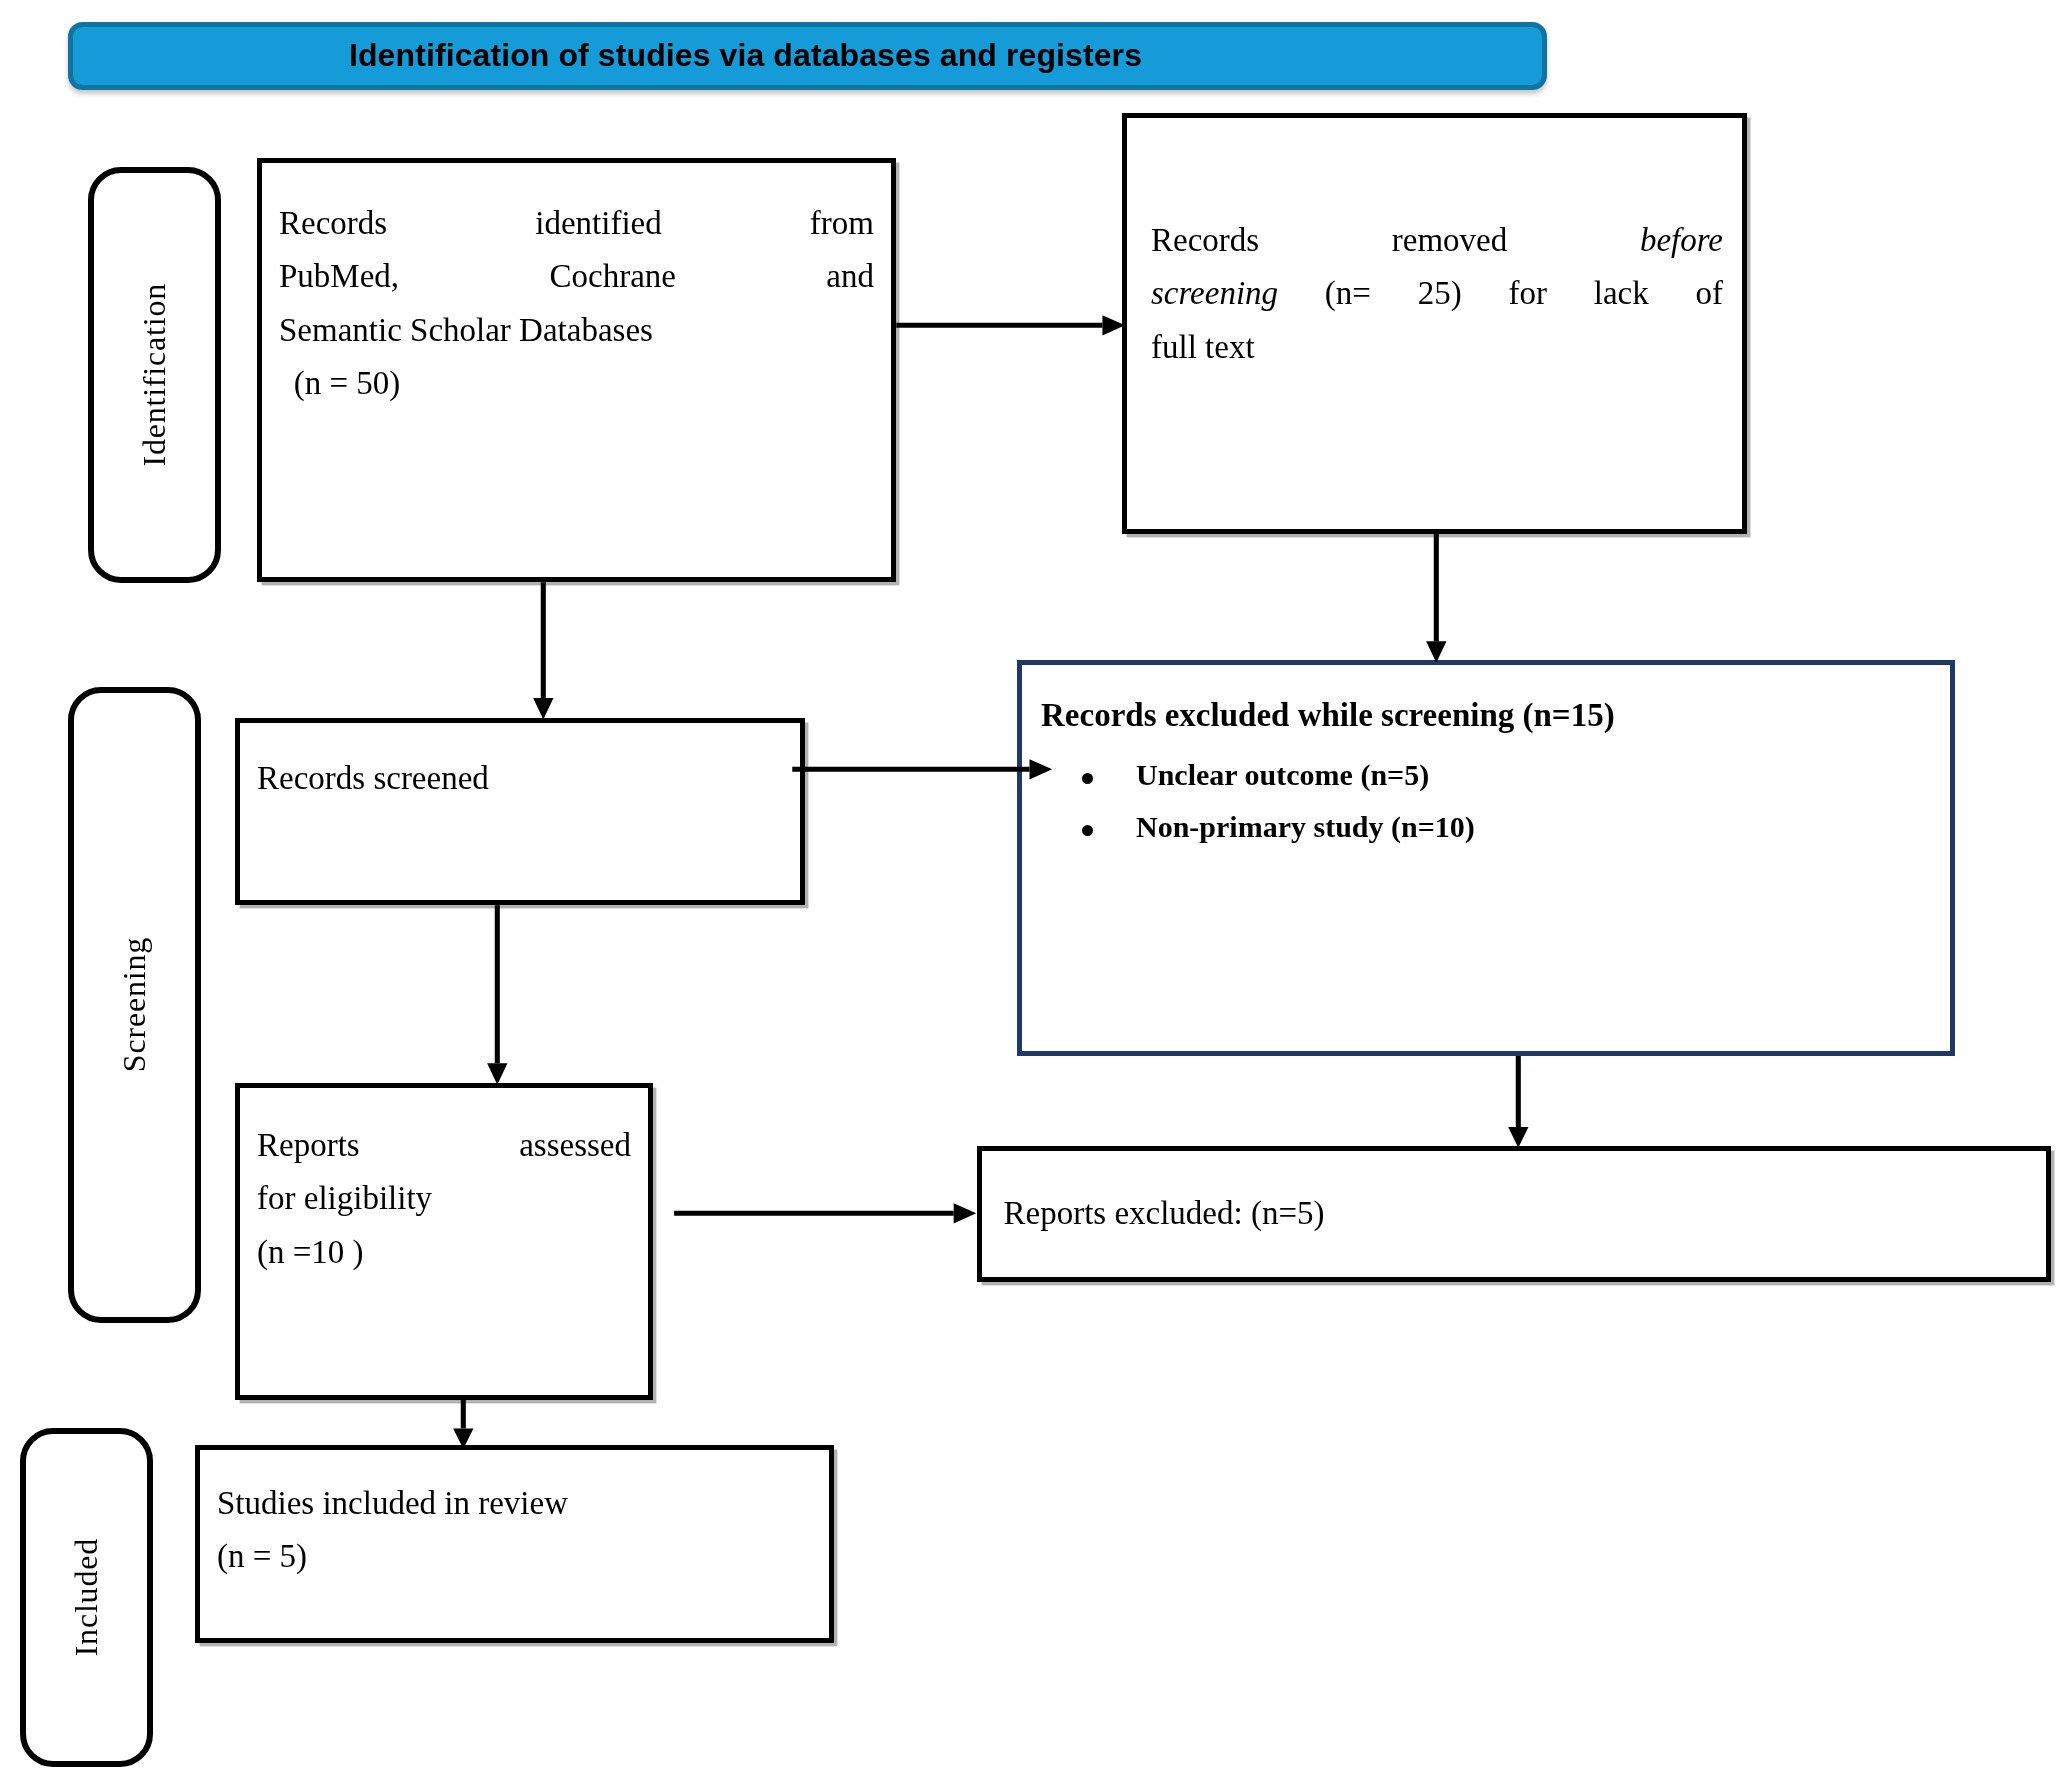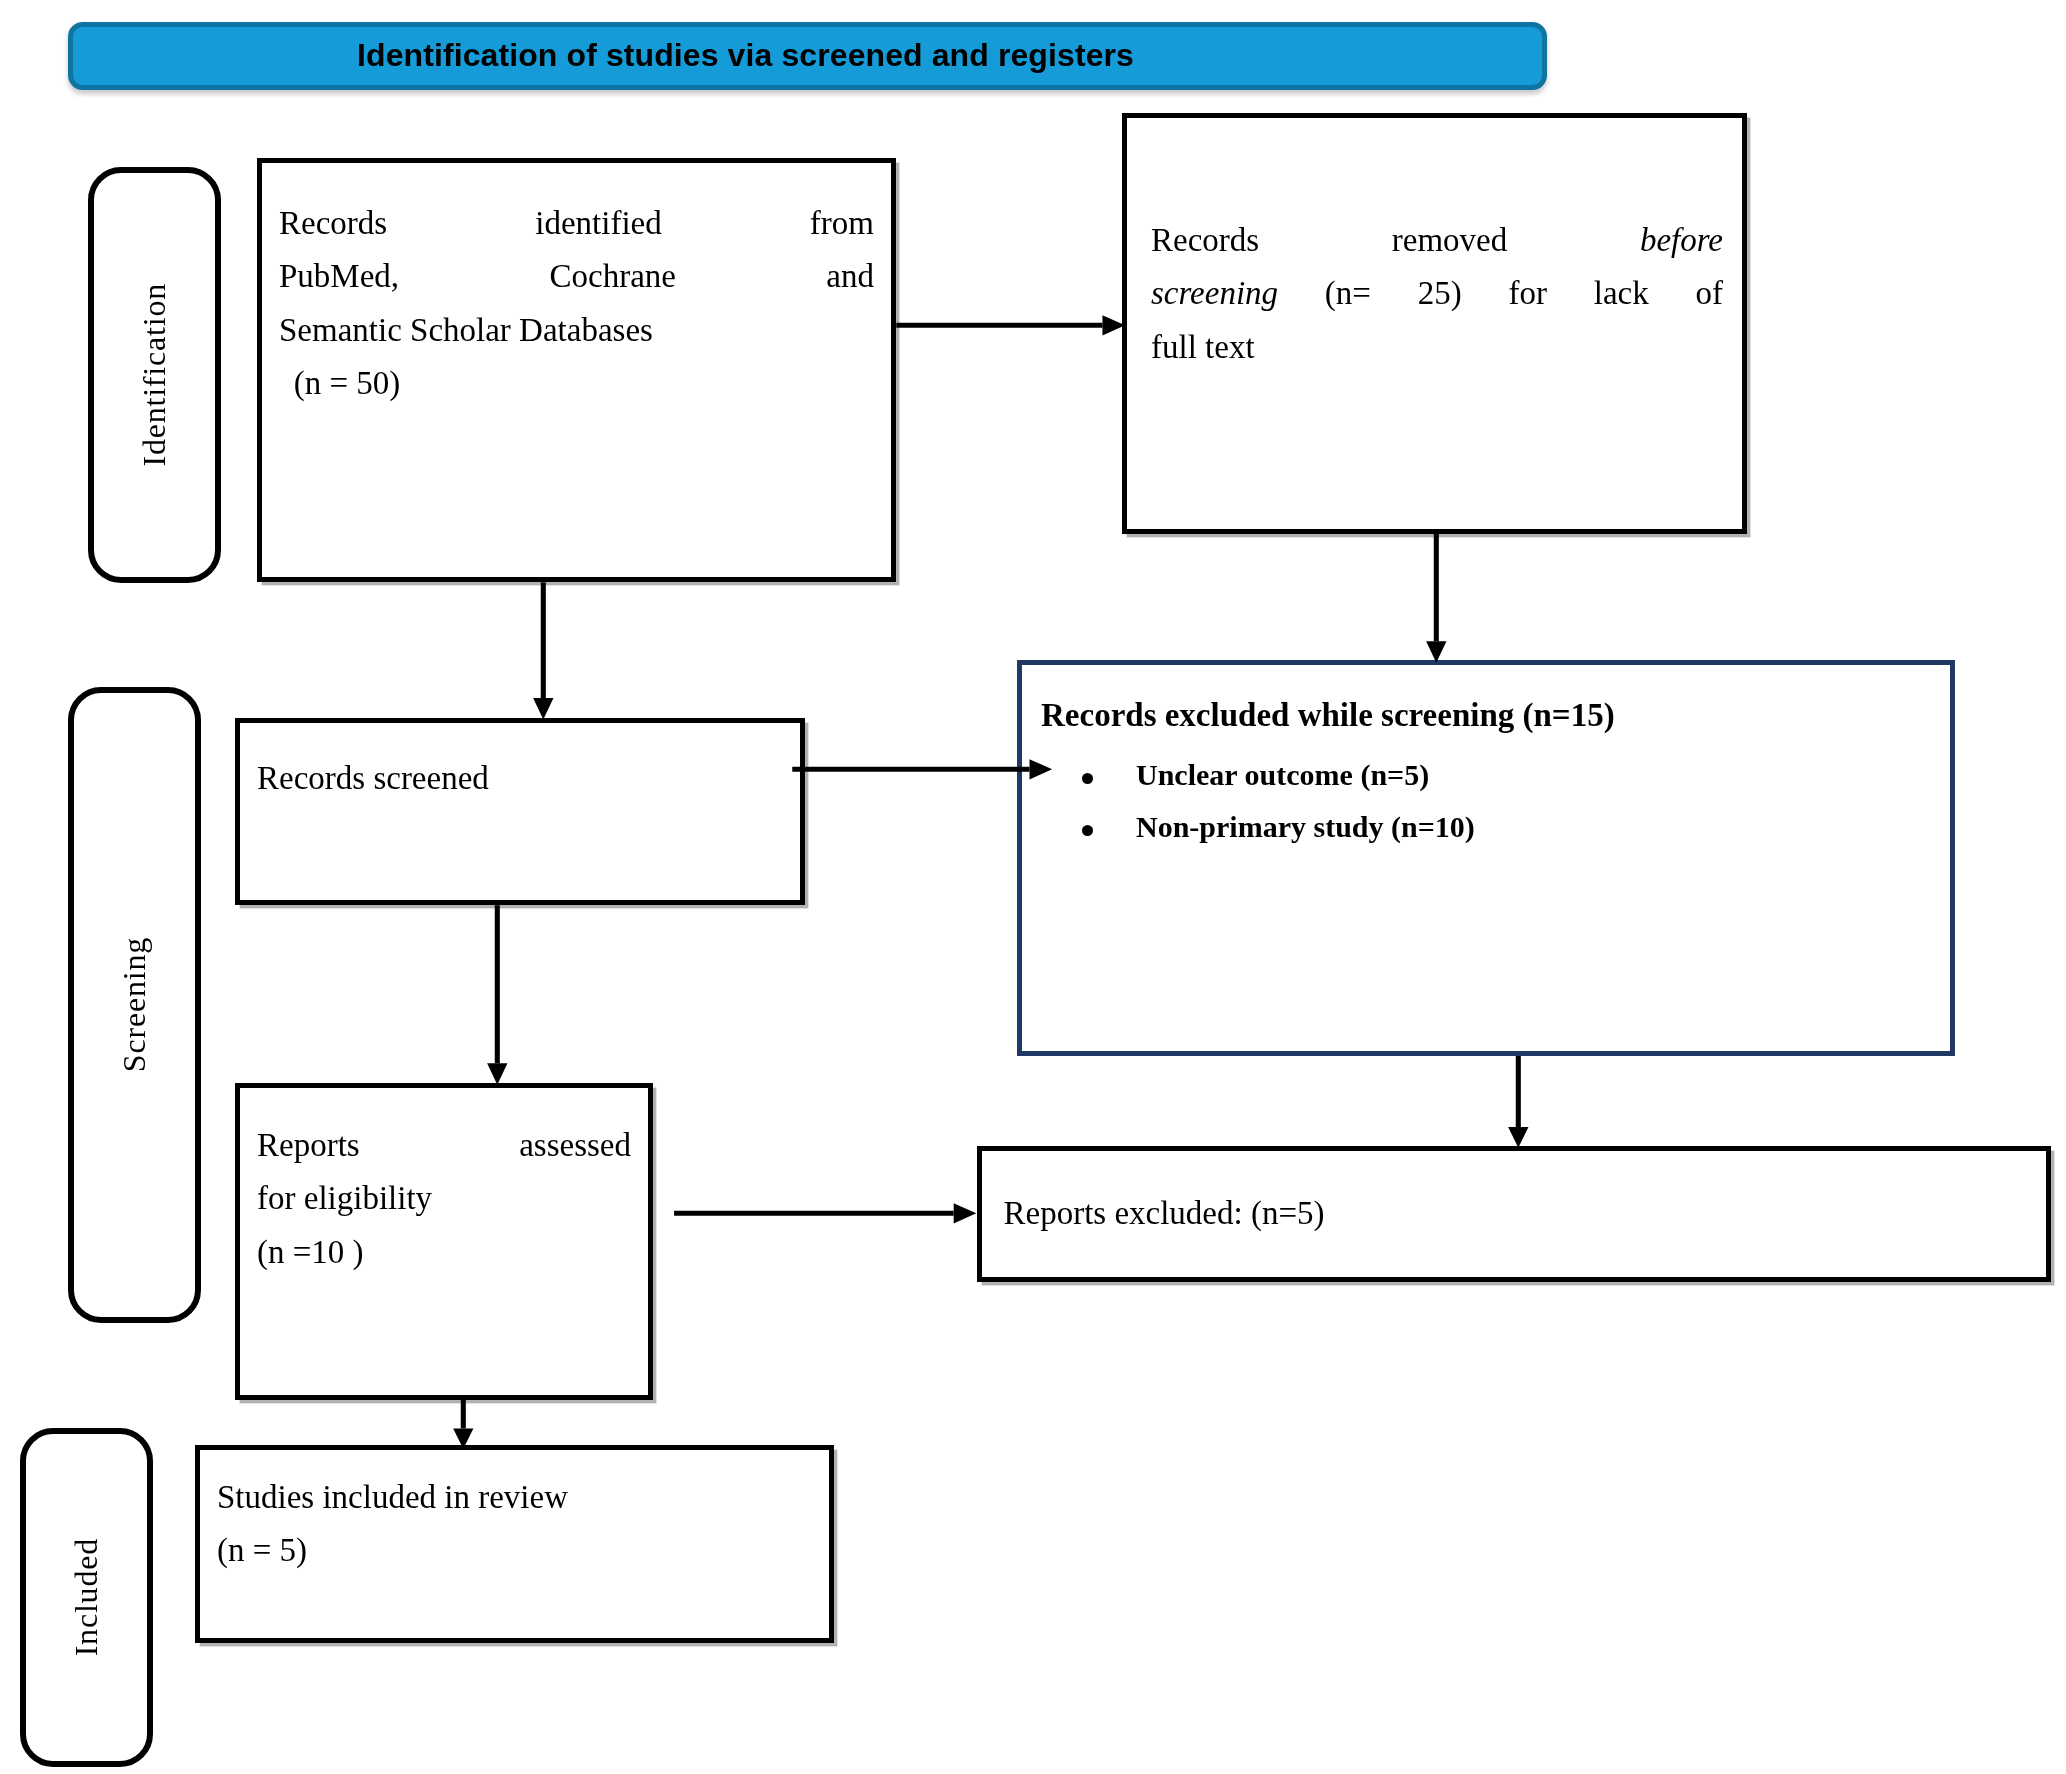--- a/index.html
+++ b/index.html
@@ -108,21 +108,21 @@
   #box-screened .inner { padding-top: 29px; }
 
   #box-eligibility {
     left: 235px; top: 1083px; width: 418px; height: 317px;
   }
   #box-eligibility .inner { padding-top: 31px; }
 
   #box-included {
     left: 195px; top: 1445px; width: 639px; height: 198px;
   }
-  #box-included .inner { padding-top: 21px; }
+  #box-included .inner { padding-top: 27px; }
 
   #box-excluded-screening {
     left: 1017px; top: 660px; width: 938px; height: 396px;
     border: 5.1px solid #1F3864;
     box-shadow: none;
     font-weight: bold;
   }
   #box-excluded-screening .inner { padding-top: 24px; padding-left: 19px; }
 
   #box-reports-excluded {
@@ -163,21 +163,21 @@
   
   .conn { position: absolute; }
   .conn svg { display: block; overflow: visible; }
 </style>
 </head>
 <body>
 
 <div id="canvas">
 
   <div class="banner">
-    <span class="banner-title">Identification of studies via screened and registers</span>
+    <span class="banner-title">Identification of studies via databases and registers</span>
   </div>
 
   <div class="phase" id="phase-identification">
     <span class="phase-label">Identification</span>
   </div>
 
   <div class="phase" id="phase-screening">
     <span class="phase-label">Screening</span>
   </div>
 

